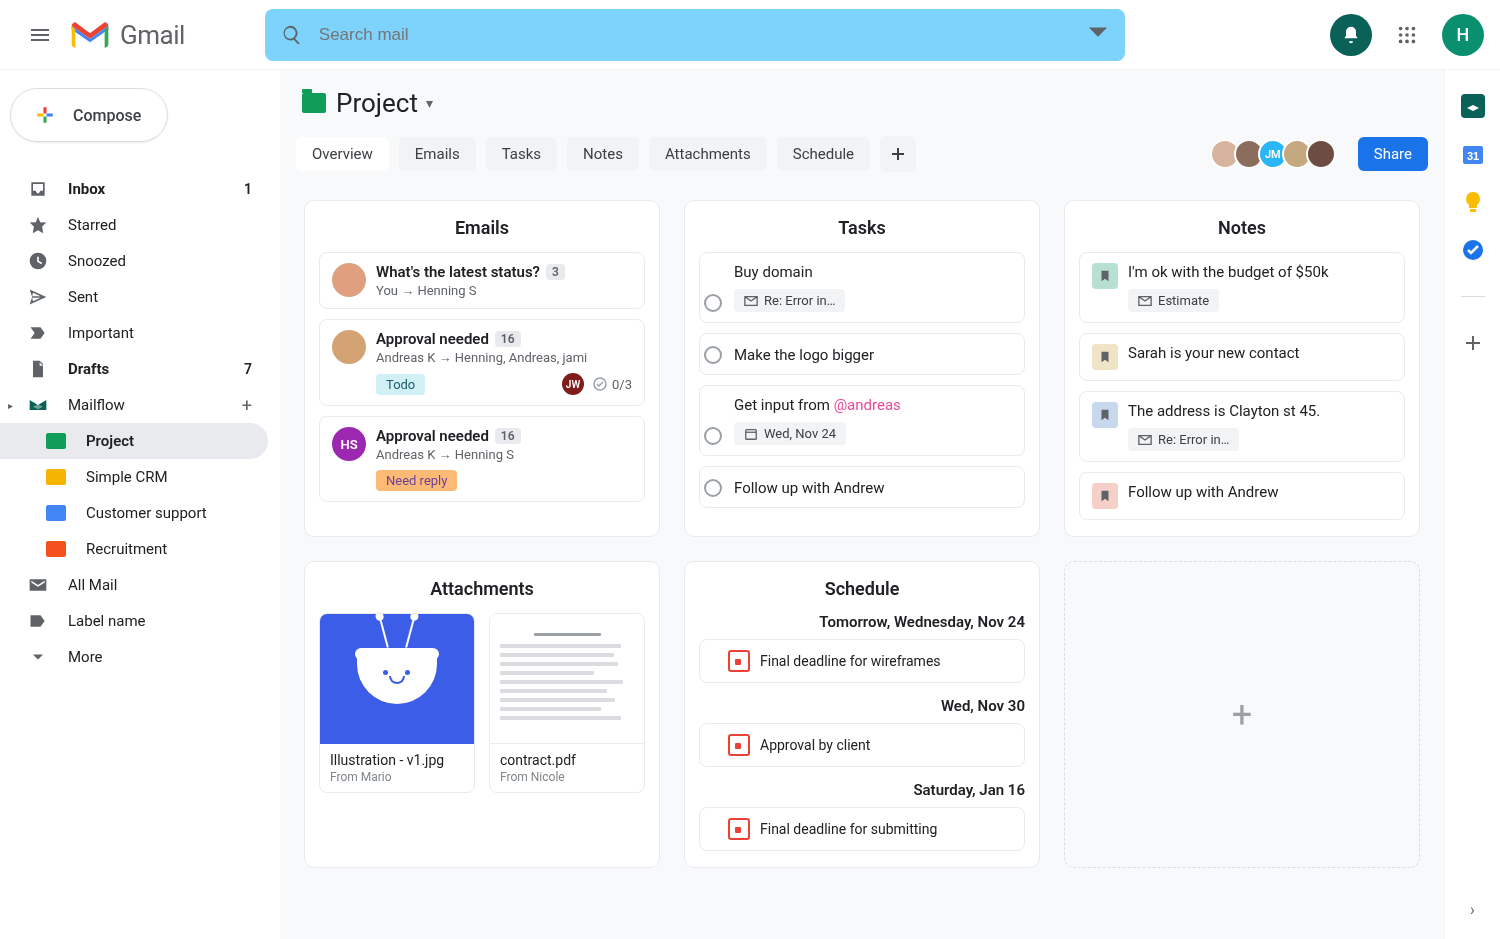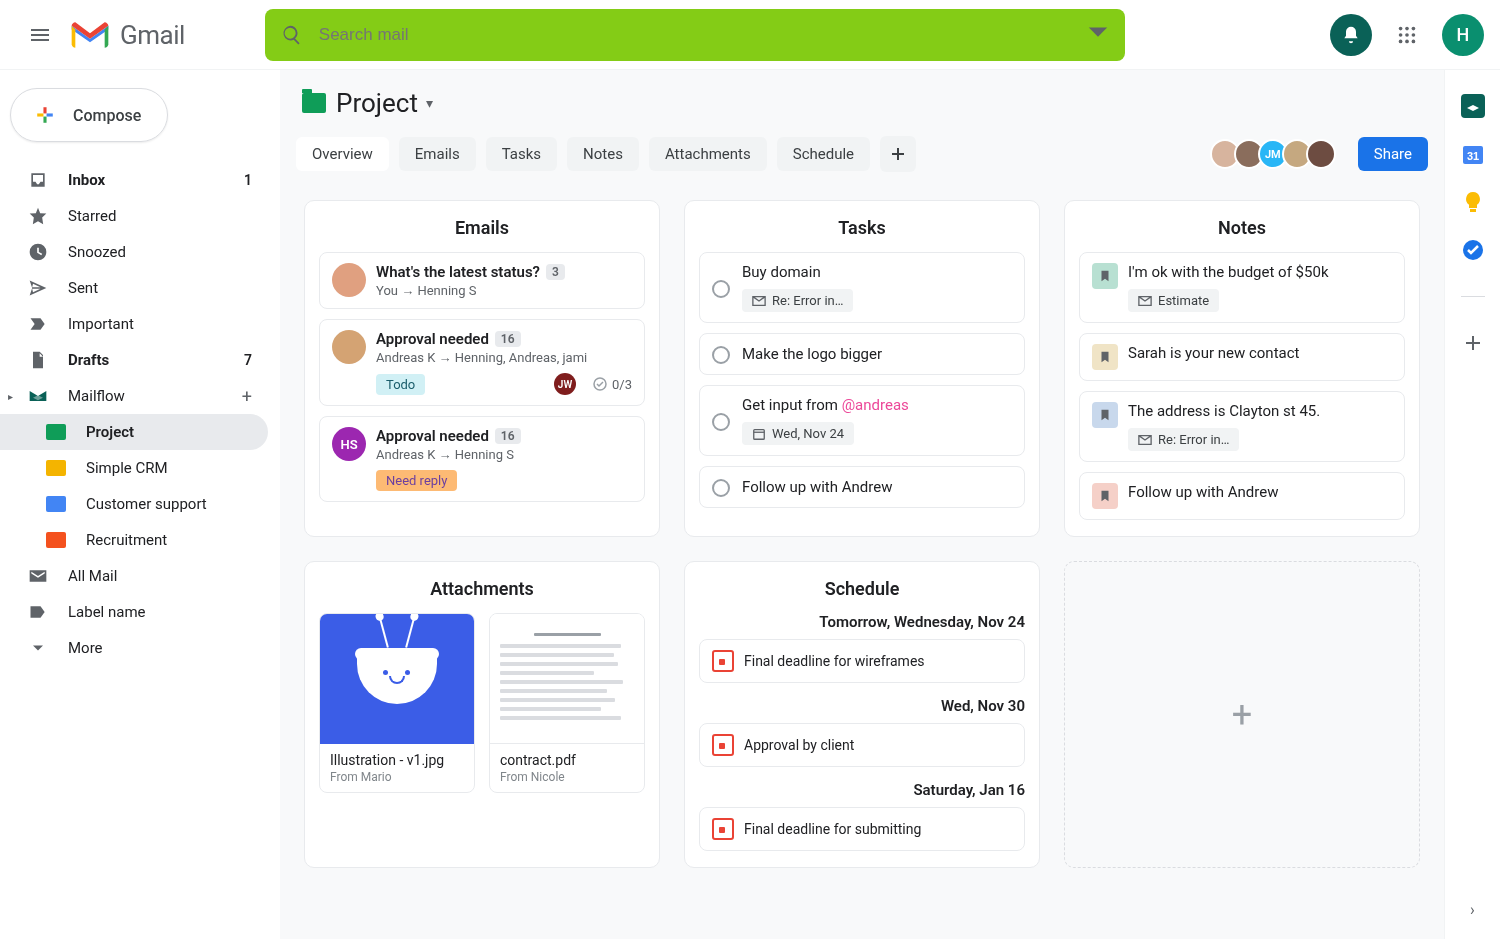--- a/index.html
+++ b/index.html
@@ -4,35 +4,35 @@
 <style>
   * { box-sizing: border-box; margin: 0; padding: 0; }
   body { font-family: 'Google Sans', Roboto, Arial, sans-serif; font-size: 14px; color: #202124; background: #fff; width: 1500px; height: 939px; overflow: hidden; }
   .topbar { display: flex; align-items: center; height: 70px; padding: 0 16px; border-bottom: 1px solid #f1f3f4; }
   .hamburger { width: 48px; height: 48px; display:flex; align-items:center; justify-content:center; border-radius:50%; cursor:pointer; }
   .hamburger svg { width: 24px; height: 24px; fill: #5f6368; }
   .logo { display:flex; align-items:center; margin-left: 4px; }
   .logo-m { width: 44px; height: 44px; position: relative; }
   .logo-text { font-size: 26px; color:#5f6368; font-weight:400; margin-left: 8px; letter-spacing:-0.5px;}
   .search-wrap { flex:0 0 860px; margin-left: 80px; }
-  .search { background:#84cc16; border-radius:8px; height:52px; display:flex; align-items:center; padding:0 16px; }
+  .search { background:#7dd3fc; border-radius:8px; height:52px; display:flex; align-items:center; padding:0 16px; }
   .search svg { width:22px; height:22px; fill:#5f6368; }
   .search input { border:none; background:transparent; font-size:17px; color:#5f6368; margin-left:16px; flex:1; outline:none; }
   .search .caret { margin-left:auto; }
   .right-icons { margin-left:auto; display:flex; align-items:center; gap:14px; }
   .circle-btn { width:42px; height:42px; border-radius:50%; display:flex; align-items:center; justify-content:center; cursor:pointer; }
   .notif { background:#0a6157; color:#fff; }
   .notif svg { width:20px; height:20px; fill:#fff; }
   .apps svg { width:22px; height:22px; fill:#5f6368; }
   .avatar-h { background:#0a8f6f; color:#fff; font-size:18px; font-weight:500; }
 
   .body-wrap { display:flex; height: calc(939px - 70px); }
 
   .sidebar { width: 280px; padding-top: 12px; flex-shrink:0; }
-  .compose { margin: 6px 0 20px 10px; border:1px solid #dadce0; border-radius: 28px; height: 54px; width: 158px; display:flex; align-items:center; padding:0 20px; cursor:pointer; box-shadow: 0 1px 2px rgba(0,0,0,0.08); }
+  .compose { margin: 6px 0 29px 10px; border:1px solid #dadce0; border-radius: 28px; height: 54px; width: 158px; display:flex; align-items:center; padding:0 20px; cursor:pointer; box-shadow: 0 1px 2px rgba(0,0,0,0.08); }
   .compose-plus { width:28px; height:28px; position:relative; margin-right:14px; }
   .compose-plus::before, .compose-plus::after { content:''; position:absolute; }
   .compose-plus svg { width:28px; height:28px; }
   .compose-text { font-size:16px; color:#3c4043; font-weight:500; }
   .nav { list-style:none; }
   .nav li { display:flex; align-items:center; height:36px; padding:0 16px 0 28px; border-radius: 0 18px 18px 0; margin-right:12px; cursor:pointer; color:#202124; position:relative;}
   .nav li.indent { padding-left: 46px; }
   .nav li.sel { background:#e8eaed; font-weight:600; }
   .nav li .icon { width:22px; display:flex; align-items:center; margin-right:18px; }
   .nav li .icon svg { width:20px; height:20px; fill:#5f6368; }
@@ -64,27 +64,27 @@
   .grid { display:grid; grid-template-columns: 1fr 1fr 1fr; gap: 24px; margin-top: 28px; padding: 0 8px; }
   .card { background:#fff; border:1px solid #e8eaed; border-radius:10px; padding:16px 14px; overflow:hidden;}
   .card h3 { text-align:center; font-size:18px; font-weight:600; margin-bottom:14px; color:#202124; }
   .item { border:1px solid #e8eaed; border-radius:8px; padding:10px 12px; margin-bottom:10px; cursor:pointer; }
   .item.email { display:flex; gap:10px; align-items:flex-start; }
   .av { width:34px; height:34px; border-radius:50%; flex-shrink:0; display:flex;align-items:center;justify-content:center;color:#fff;font-size:13px;font-weight:600; }
   .item .body { flex:1; min-width:0; }
   .item .subj { font-size:15px; font-weight:600; color:#202124; display:flex; align-items:center; gap:6px;}
   .item .meta { font-size:13px; color:#5f6368; margin-top:2px; white-space:nowrap; overflow:hidden; text-overflow:ellipsis;}
   .badge-num { background:#e8eaed; border-radius:4px; padding:1px 6px; font-size:12px; color:#5f6368; }
-  .tags-row { display:flex; align-items:center; gap:16px; margin-top:8px; }
+  .tags-row { display:flex; align-items:center; gap:8px; margin-top:8px; }
   .chip { border-radius:4px; padding:3px 10px; font-size:13px; }
   .chip.todo { background:#d1f0f5; color:#1a5d6b; }
   .chip.reply { background:#fdba74; color:#6b3fa0; }
   .mini-av { width:22px;height:22px;border-radius:50%;display:flex;align-items:center;justify-content:center;color:#fff;font-size:10px;font-weight:600; margin-left:auto;}
   .check-count { display:flex;align-items:center;gap:4px;color:#5f6368;font-size:13px;}
-  .task-item { display:flex; align-items:center; gap:12px; padding:10px 12px; border:1px solid #e8eaed; border-radius:8px; margin-bottom:10px; cursor:pointer;}
+  .task-item { display:flex; align-items:flex-end; gap:12px; padding:10px 4px; border:1px solid #e8eaed; border-radius:8px; margin-bottom:10px; cursor:pointer;}
   .task-item .circle { width:18px;height:18px;border:2px solid #9aa0a6;border-radius:50%;margin-top:2px;flex-shrink:0; cursor:pointer;}
   .task-item .tbody { flex:1; }
   .task-item .ttitle { font-size:15px; color:#202124; }
   .mention { color:#ec4899; }
   .pill { display:inline-flex; align-items:center; gap:6px; background:#f1f3f4; border-radius:4px; padding:4px 10px; font-size:13px; color:#3c4043; margin-top:8px;}
   .pill svg { width:14px;height:14px;fill:#5f6368;}
   .note-item { display:flex; gap:10px; padding:10px 12px; border:1px solid #e8eaed; border-radius:8px; margin-bottom:10px; cursor:pointer;}
   .note-icon { width:26px;height:26px;border-radius:4px;display:flex;align-items:center;justify-content:center;flex-shrink:0; }
   .note-icon svg { width:14px;height:14px; }
   .note-body .ntitle { font-size:15px; color:#202124; }
@@ -94,21 +94,21 @@
   .att .thumb { height:130px; background:#3b5de7; display:flex; align-items:center; justify-content:center; }
   .att .thumb.doc { background:#fff; border-bottom:1px solid #e8eaed; padding:10px; flex-direction:column;}
   .att .caption { padding:8px 10px; }
   .att .fname { font-size:14px; color:#202124; }
   .att .from { font-size:12px; color:#80868b; margin-top:2px; }
   .doc-lines { width:100%; }
   .doc-lines .l { height:4px; background:#dadce0; margin-bottom:5px; border-radius:1px; }
 
   .sched-section { margin-bottom:14px;text-align:right; }
   .sched-date { font-size:15px; font-weight:600; margin-bottom:8px; color:#202124;}
-  .sched-item { border:1px solid #e8eaed; border-radius:8px; padding:10px 12px; display:flex; align-items:center; gap:10px; cursor:pointer;}
+  .sched-item { border:1px solid #e8eaed; border-radius:8px; padding:10px 28px; display:flex; align-items:center; gap:10px; cursor:pointer;}
   .cal-icon { width:22px;height:22px; border:2px solid #ea4335; border-radius:3px; position:relative; }
   .cal-icon::before { content:''; position:absolute; top:3px; left:3px; right:3px; height:2px; }
   .cal-icon .dot { position:absolute; width:6px;height:6px;background:#ea4335; border-radius:1px; top:7px; left:5px;}
 
   .empty-card { border:1px dashed #dadce0; border-radius:10px; display:flex; align-items:center; justify-content:center; cursor:pointer; min-height:280px; }
   .empty-card .plus { font-size:36px; color:#9aa0a6; }
 
   
   .rail { width:56px; border-left:1px solid #f1f3f4; display:flex; flex-direction:column; align-items:center; padding-top:24px; gap:24px; background:#fff; flex-shrink:0;}
   .rail .ric { width:24px; height:24px; cursor:pointer; display:flex;align-items:center;justify-content:center; }

